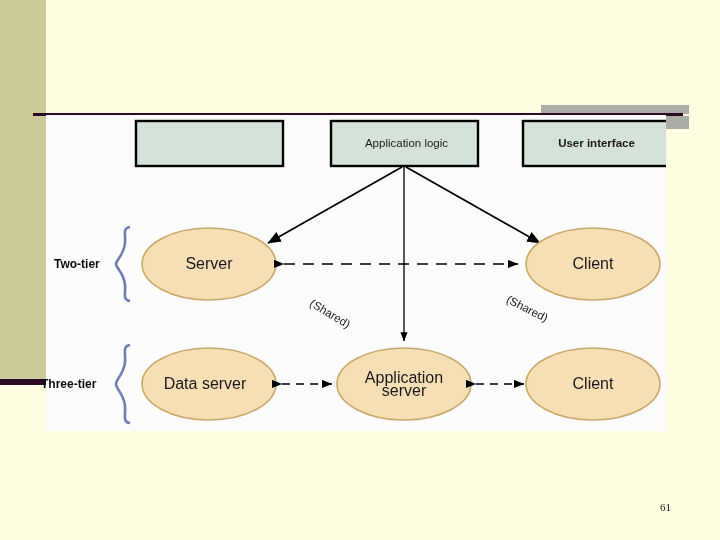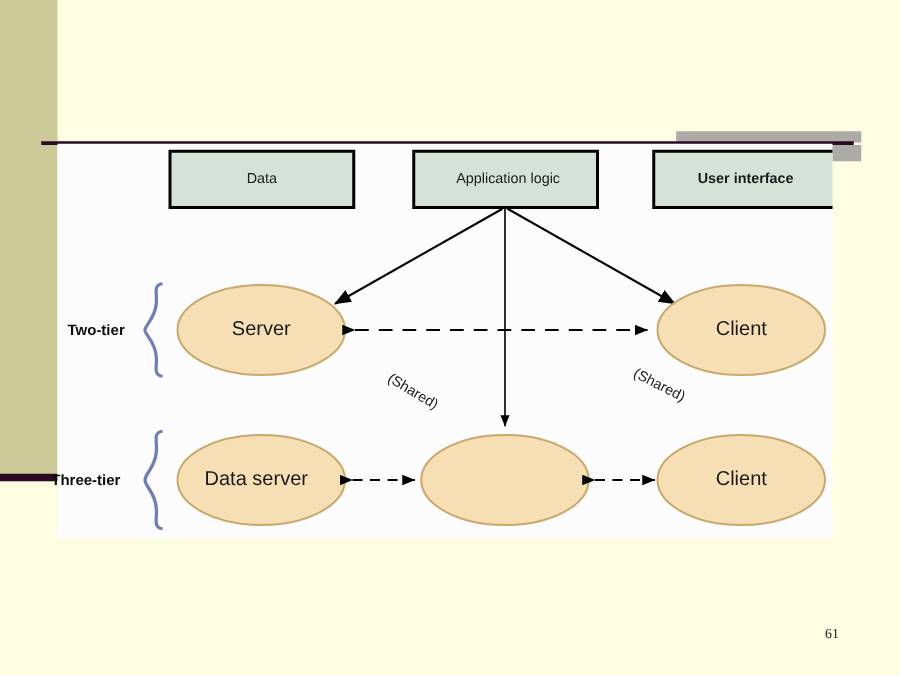--- a/index.html
+++ b/index.html
@@ -158,31 +158,32 @@
       <ellipse cx="547" cy="269" rx="67" ry="36" fill="#F7DFB5" stroke="#C9A86A" stroke-width="1.6"></ellipse>
       <line x1="236" y1="269" x2="286" y2="269" stroke="#000000" stroke-width="1.5" stroke-dasharray="8 6" marker-start="url(#arrowFilledSm)" marker-end="url(#arrowFilledSm)"></line>
       <line x1="430" y1="269" x2="478" y2="269" stroke="#000000" stroke-width="1.5" stroke-dasharray="8 6" marker-start="url(#arrowFilledSm)" marker-end="url(#arrowFilledSm)"></line>
 
       <path d="M84,112 C76,113 80,120 79,128 C78,140 70,145 70,149
                C70,153 78,158 79,170 C80,178 76,185 84,186" fill="none" stroke="#6E7FB5" stroke-width="2.6"></path>
       <path d="M84,230 C76,231 80,238 79,247 C78,259 70,264 70,269
                C70,274 78,279 79,291 C80,300 76,307 84,308" fill="none" stroke="#6E7FB5" stroke-width="2.6"></path>
     </svg>
 
-    <div class="box-label" style="left:90px; top:22px; width:147px;">Data</div>
     <div class="box-label" style="left:285px; top:22px; width:151px;">Application logic</div>
     <div class="box-label" style="left:477px; top:22px; width:147px;font-weight:bold;">User interface</div>
 
     <div class="shared-label" id="shared-left">(Shared)</div>
     <div class="shared-label" id="shared-right">(Shared)</div>
 
     <div class="node-label" style="left:96px; top:142px; width:134px;">Server</div>
     <div class="node-label" style="left:480px; top:142px; width:134px;">Client</div>
 
     <div class="node-label" style="left:92px; top:262px; width:134px;">Data server</div>
+    <div class="node-label" style="left:291px; top:256px; width:134px;">Application
+server</div>
     <div class="node-label" style="left:480px; top:262px; width:134px;">Client</div>
 
     <div class="tier-label" style="left:8px; top:142px;text-align:right;">Two-tier</div>
     <div class="tier-label" style="left:-5px; top:262px;">Three-tier</div>
 
   </div>
 
   <div id="page-number">61</div>
 
 </div>

